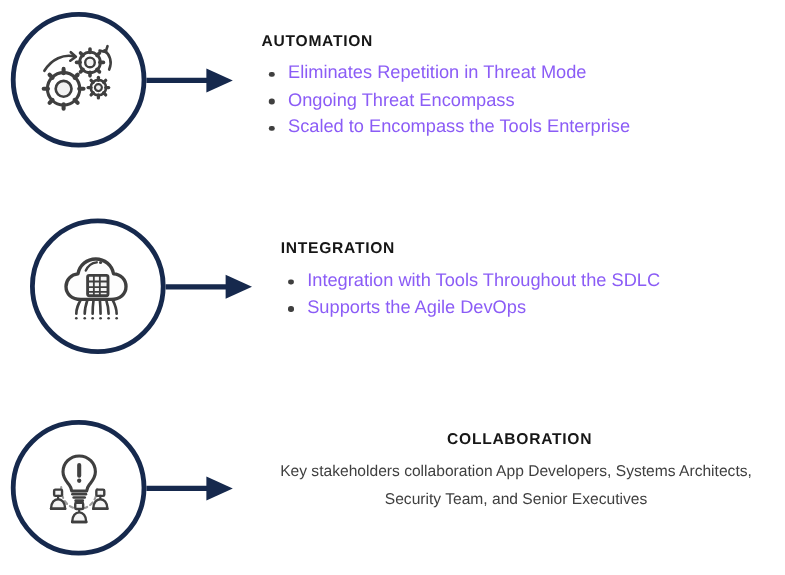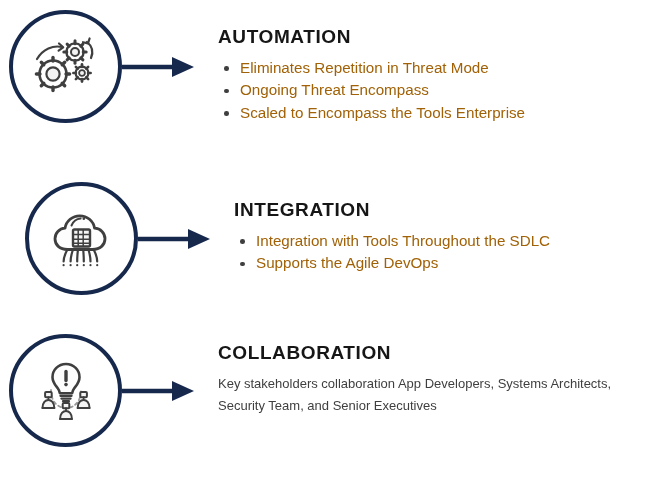--- a/index.html
+++ b/index.html
@@ -22,21 +22,21 @@
     width: 654px;
     height: 479px;
   }
   .row {
     position: absolute;
     left: 0;
     width: 654px;
   }
   .row-1 { top: 4px;   height: 160px; }
   .row-2 { top: 176px; height: 150px; margin-left: 16px; }
-  .row-3 { top: 328px; height: 135px; }
+  .row-3 { top: 344px; height: 135px; text-align: center; }
 
   
   .badge {
     position: absolute;
     left: 9px;
     top: 6px;
     width: 113px;
     height: 113px;
   }
   .badge .ring {
@@ -70,37 +70,37 @@
   
   .content {
     position: absolute;
     left: 218px;
     top: 0;
     width: 430px;
   }
   .heading {
     font-family: "Liberation Sans", sans-serif;
     font-weight: bold;
-    font-size: 19px;
+    font-size: 13px;
     letter-spacing: 0.6px;
     color: #161616;
     margin: 0 0 9px 0;
     line-height: 1.1;
   }
   ul.bullets {
     list-style: none;
     margin: 0;
     padding: 0;
   }
   ul.bullets li {
     position: relative;
     padding-left: 22px;
     font-size: 15.2px;
     line-height: 22.5px;
-    color: #a16207;
+    color: #8b5cf6;
     white-space: nowrap;
   }
   ul.bullets li::before {
     content: "";
     position: absolute;
     left: 6px;
     top: 9.5px;
     width: 4.6px;
     height: 4.6px;
     border-radius: 50%;

